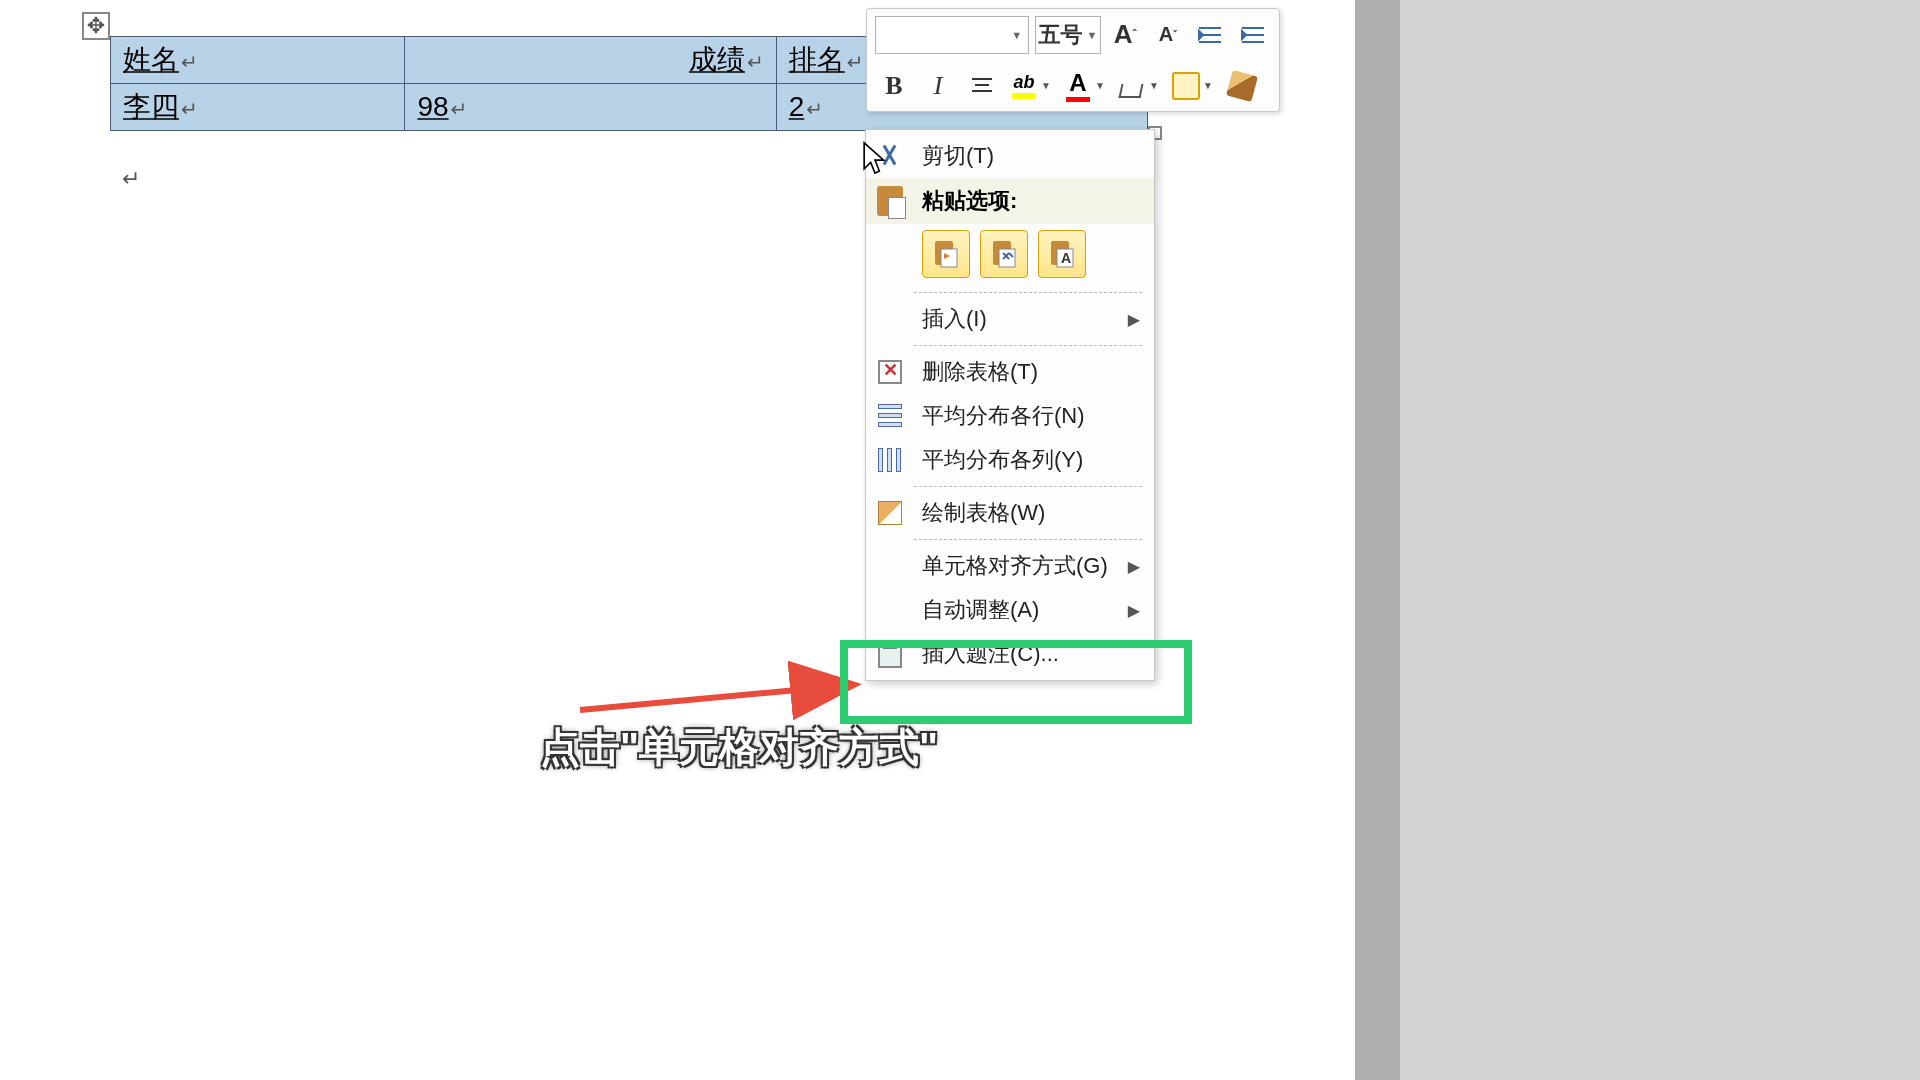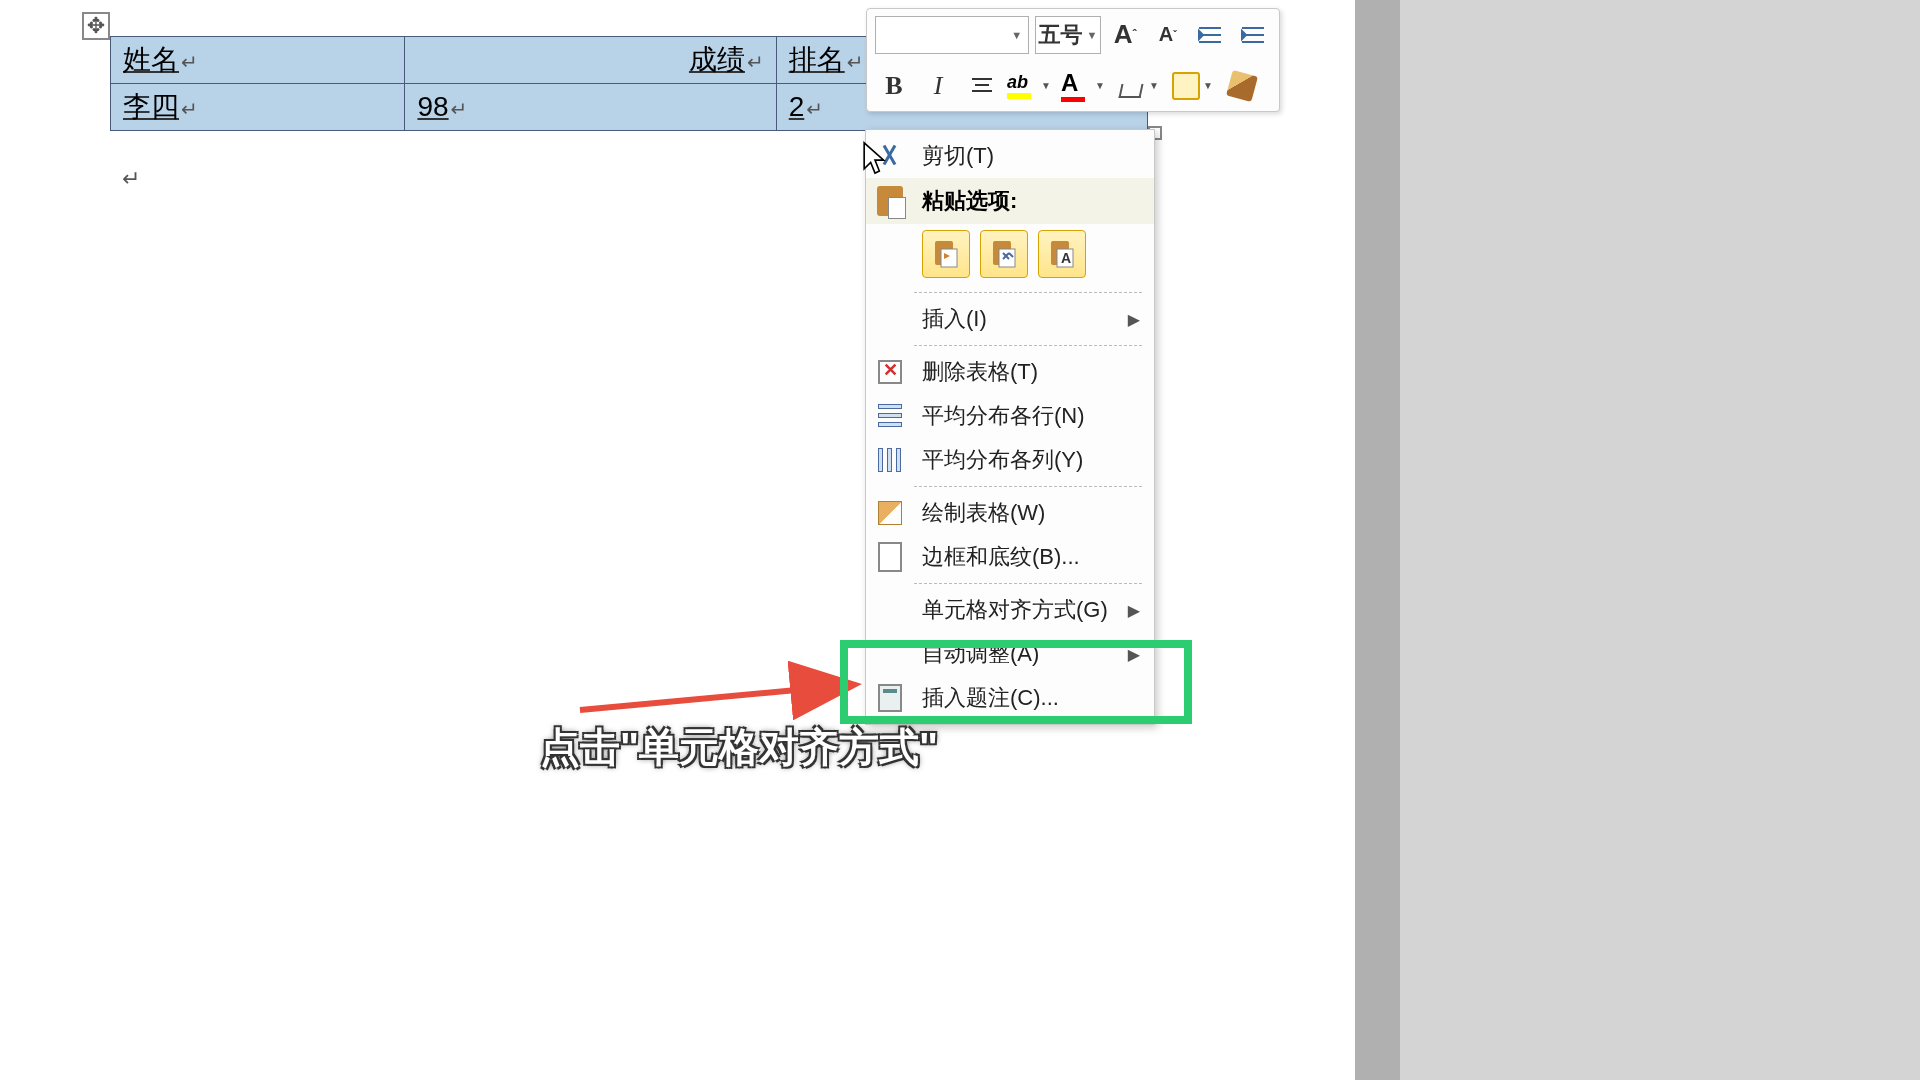--- a/index.html
+++ b/index.html
@@ -151,21 +151,21 @@
     color: #333;
     cursor: pointer;
     border-radius: 3px;
   }
   .tb-btn.small-a { font-size: 20px; }
   .tb-btn-split {
     display: flex;
     align-items: center;
     height: 38px;
   }
-  .tb-btn-split .main { width: 34px; display:flex; align-items:flex-start; justify-content:center; font-size: 26px; }
+  .tb-btn-split .main { width: 34px; display:flex; align-items:center; justify-content:center; font-size: 26px; }
   .tb-btn-split .arrow { width: 14px; font-size: 10px; color: #555; }
   .highlight-swatch {
     display: flex; flex-direction: column; align-items: center;
   }
   .hl-ab { font-style: italic; font-size: 18px; font-weight: bold; }
   .hl-bar { width: 24px; height: 6px; background: #ffff00; }
   .font-color-btn .a-letter { font-size: 24px; font-weight: bold; }
   .font-color-btn .clr-bar { width: 24px; height: 5px; background: #ff0000; }
   .bucket-icon { position: relative; width: 28px; height: 28px; }
   .bucket-shape { width: 22px; height: 14px; border: 2px solid #555; border-top: none; transform: skewX(-12deg); position: absolute; bottom: 2px; left: 2px; }
@@ -479,26 +479,20 @@
       </div>
     <span class="cm-text">平均分布各列(Y)</span>
   </div>
   <div class="cm-sep"></div>
   <div class="cm-item">
     <div class="cm-icon">
         <div class="icon-draw"></div>
       </div>
     <span class="cm-text">绘制表格(W)</span>
   </div>
-  <div class="cm-item">
-    <div class="cm-icon">
-        <div class="icon-borders"></div>
-      </div>
-    <span class="cm-text">边框和底纹(B)...</span>
-  </div>
   <div class="cm-sep"></div>
   <div class="cm-item">
     <div class="cm-icon"></div>
     <span class="cm-text">单元格对齐方式(G)</span>
     <span class="cm-submenu-arrow">▶</span>
   </div>
   <div class="cm-item">
     <div class="cm-icon"></div>
     <span class="cm-text">自动调整(A)</span>
     <span class="cm-submenu-arrow">▶</span>

